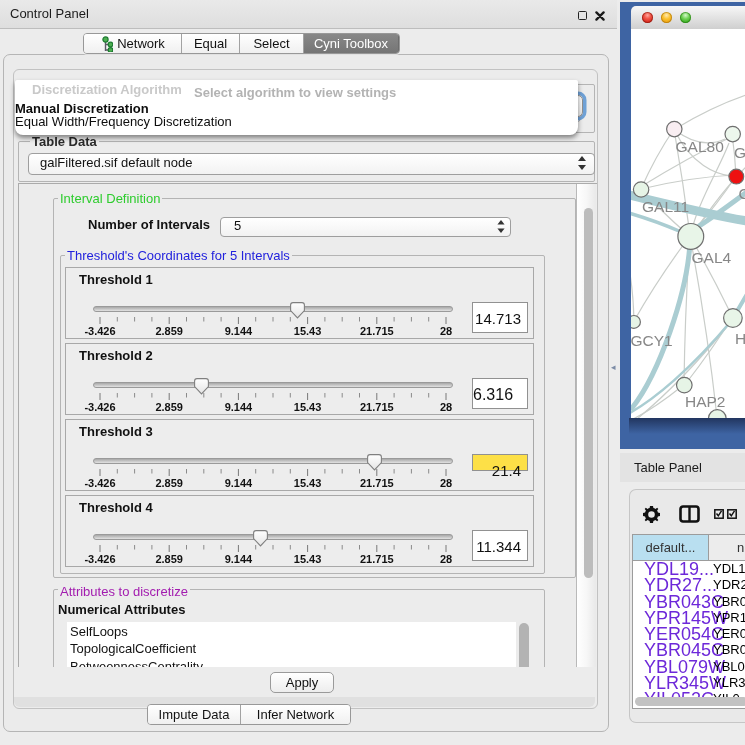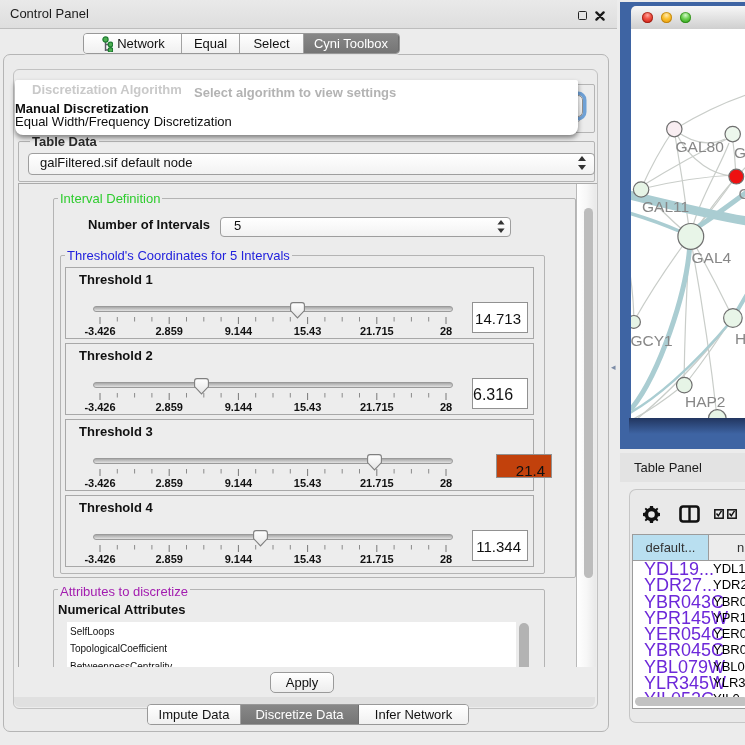--- a/index.html
+++ b/index.html
@@ -195,21 +195,21 @@
     <div class="abs bold" style="left:350.0px;top:57px;width:60px;text-align:center;font-size:11px;color:#111;">28</div>
     <svg class="abs" style="left:301.3px;top:34px;" width="15" height="17" viewBox="0 0 15 17">
         <defs>
           <linearGradient id="g3" x1="0" y1="0" x2="0" y2="1">
             <stop offset="0" stop-color="#ffffff"></stop>
             <stop offset="1" stop-color="#e4e4e4"></stop>
           </linearGradient>
         </defs>
         <path d="M3,0.6 H12 Q14.4,0.6 14.4,3 V8.6 L7.5,16 L0.6,8.6 V3 Q0.6,0.6 3,0.6 Z" fill="url(#g3)" stroke="#7f7f7f" stroke-width="1.1"></path>
       </svg>
-    <div class="abs" style="left:406px;top:34px;width:56px;height:24px;background:#c2410c;border:1px solid #919191;font-size:15px;color:#111;text-align:right;line-height:31px;padding-right:0;box-sizing:border-box;margin-left:24px;"><span style="padding-right:6px;">21.4</span></div>
+    <div class="abs" style="left:406px;top:34px;width:56px;height:17px;background:#fde047;border:1px solid #919191;font-size:15px;color:#111;text-align:right;line-height:31px;padding-right:0;box-sizing:border-box;"><span style="padding-right:6px;">21.4</span></div>
   </div>
   <div class="abs" style="left:46px;top:311.4px;width:467px;height:70px;background:#ededed;border:1px solid #a8a8a8;">
     <div class="abs bold" style="left:13px;top:4px;font-size:13px;color:#111;">Threshold 4</div>
     <div class="abs" style="left:27px;top:38px;width:358px;height:4px;background:linear-gradient(#a8a8a8,#e2e2e2);border:1px solid #9a9a9a;border-radius:3px;"></div>
     <svg class="abs" style="left:0;top:49px;" width="467" height="8">
         <line x1="34.0" y1="0" x2="34.0" y2="7" stroke="#787878" stroke-width="1"></line>
         <line x1="51.3" y1="0" x2="51.3" y2="4.5" stroke="#8a8a8a" stroke-width="1"></line>
         <line x1="68.6" y1="0" x2="68.6" y2="4.5" stroke="#8a8a8a" stroke-width="1"></line>
         <line x1="85.9" y1="0" x2="85.9" y2="4.5" stroke="#8a8a8a" stroke-width="1"></line>
         <line x1="103.2" y1="0" x2="103.2" y2="7" stroke="#787878" stroke-width="1"></line>
@@ -245,32 +245,31 @@
         </defs>
         <path d="M3,0.6 H12 Q14.4,0.6 14.4,3 V8.6 L7.5,16 L0.6,8.6 V3 Q0.6,0.6 3,0.6 Z" fill="url(#g4)" stroke="#7f7f7f" stroke-width="1.1"></path>
       </svg>
     <div class="abs" style="left:406px;top:34px;width:56px;height:31px;background:#fff;border:1px solid #919191;font-size:15px;color:#111;text-align:right;line-height:31px;padding-right:0;box-sizing:border-box;"><span style="padding-right:6px;">11.344</span></div>
   </div>
 
   <div class="abs" style="left:34px;top:405px;width:490px;height:111px;border:1px solid #b4b4b4;border-radius:2px;"></div>
   <div class="abs" style="left:39px;top:400px;font-size:13px;color:#a21caf;background:#ececec;padding:0 2px;">Attributes to discretize</div>
   <div class="abs bold" style="left:39px;top:418px;font-size:13px;color:#111;">Numerical Attributes</div>
   <div class="abs" style="left:48px;top:438px;width:449px;height:60px;background:#fff;"></div>
-  <div class="abs" style="left:51px;top:439px;font-size:10px;color:#111;line-height:17.4px;">SelfLoops<br>TopologicalCoefficient<br>BetweennessCentrality</div>
+  <div class="abs" style="left:51px;top:439px;font-size:13px;color:#111;line-height:17.4px;">SelfLoops<br>TopologicalCoefficient<br>BetweennessCentrality</div>
   <div class="abs" style="left:500px;top:439px;width:10px;height:60px;background:#b3b3b3;border-radius:5px 5px 0 0;"></div>
 
   <div class="abs" style="left:558px;top:0;width:19px;height:483px;background:linear-gradient(to right,#ffffff,#f7f7f7,#e9e9e9);"></div>
   <div class="abs" style="left:565px;top:24px;width:9px;height:370px;background:#bcbcbc;border-radius:5px;"></div>
 </div>
 
 <div class="abs" style="left:270px;top:672px;width:62px;height:19px;background:linear-gradient(#ffffff,#ededed);border:1px solid #9a9a9a;border-radius:5px;text-align:center;line-height:19px;font-size:13px;color:#111;">Apply</div>
 
 <div class="abs" style="left:147px;top:704px;height:19px;display:flex;border:1px solid #989898;border-radius:4px;overflow:hidden;">
   <div style="width:92px;background:linear-gradient(#ffffff,#f0f0f0);border-right:1px solid #a2a2a2;display:flex;align-items:center;justify-content:center;font-size:13px;color:#111;">Impute Data</div>
-  <div style="width:117px;background:linear-gradient(#888888,#757575);border-right:1px solid #6d6d6d;display:flex;align-items:center;justify-content:center;font-size:13px;color:#fff;">Discretize Data</div>
   <div style="width:109px;background:linear-gradient(#ffffff,#f0f0f0);display:flex;align-items:center;justify-content:center;font-size:13px;color:#111;">Infer Network</div>
 </div>
 
 <div class="abs" style="left:611px;top:362px;font-size:9px;color:#7c8ca6;">◂</div>
 
 <div class="abs" style="left:620px;top:2px;width:125px;height:447px;background:#3e64a3;"></div>
 
 <div class="abs" style="left:629px;top:418px;width:116px;height:16px;background:linear-gradient(rgba(10,15,40,0.55),rgba(10,15,40,0));"></div>
 
 <div class="abs" style="left:631px;top:6px;width:114px;height:23px;background:linear-gradient(#f7f7f7,#cfcfcf);border-bottom:1px solid #8f8f8f;border-radius:5px 0 0 0;"></div>

